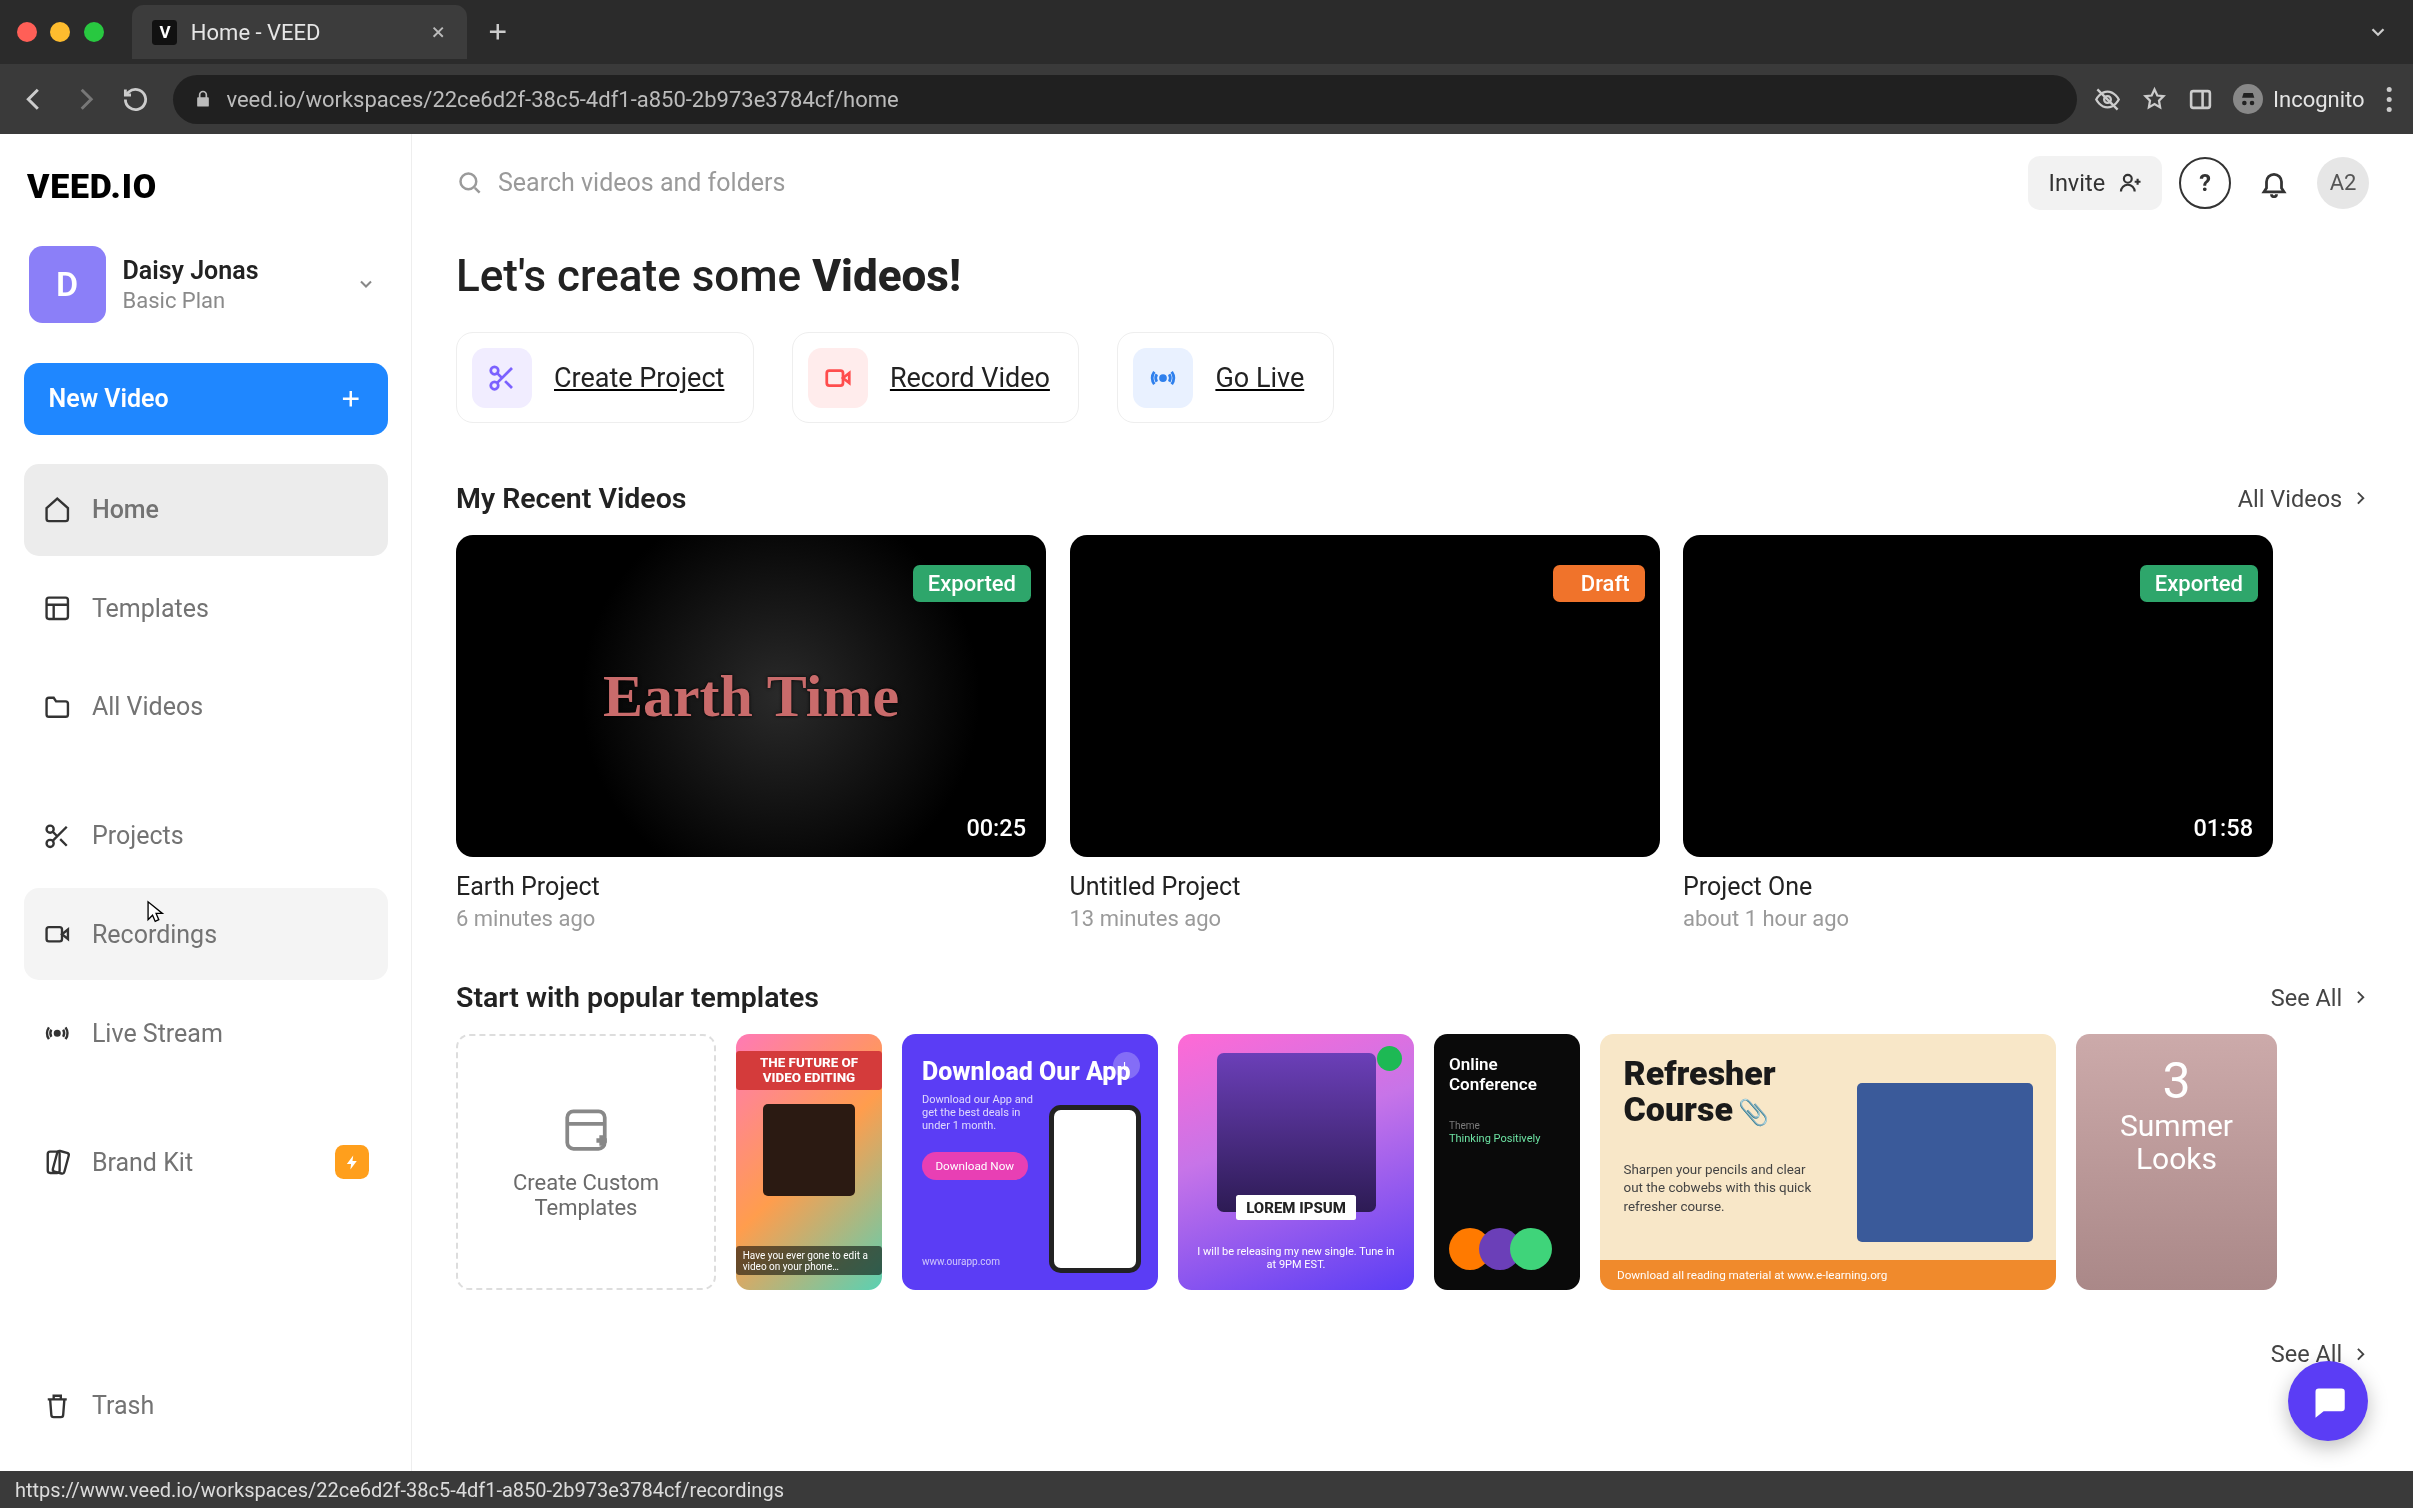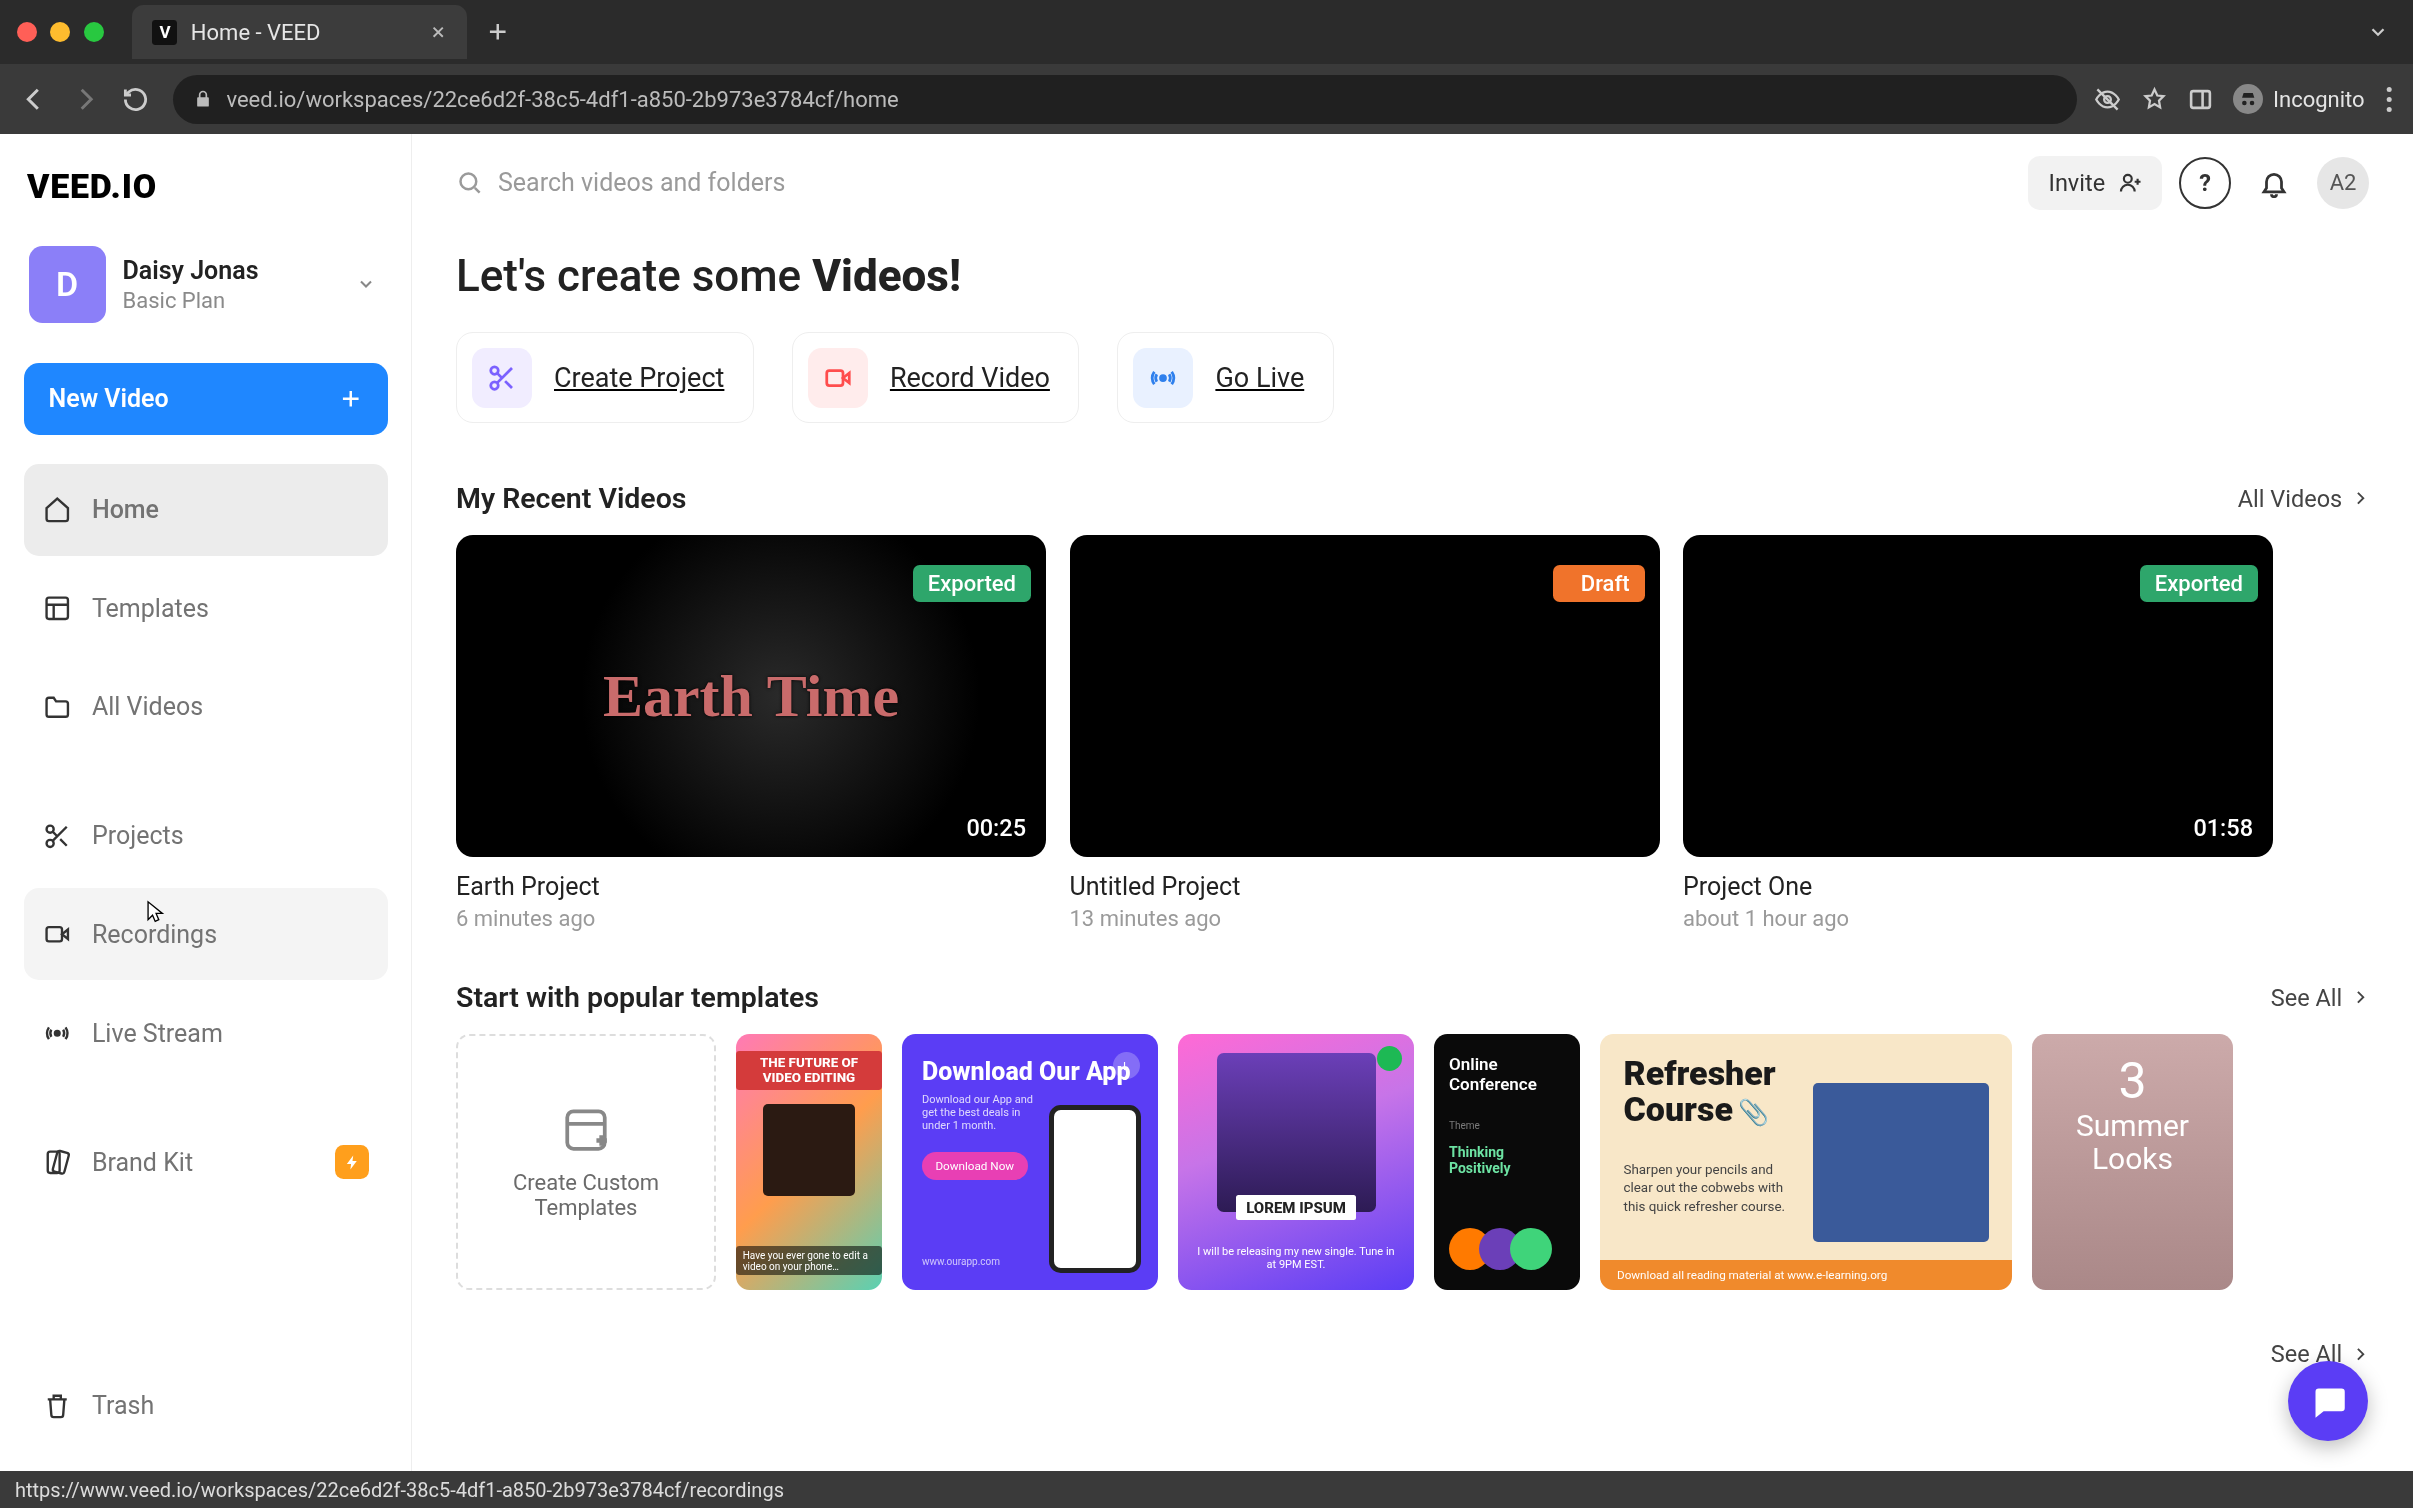--- a/index.html
+++ b/index.html
@@ -96,25 +96,25 @@
 .tpl2 .logo2 { position: absolute; top: 18.4px; right: 18.4px; width: 27px; height: 27px; border-radius: 50%; background: rgba(255,255,255,.25); display: flex; align-items: center; justify-content: center; font-size: 11.7px; }
 .tpl2 .foot { font-size: 10px; opacity: .7; margin-top: auto; }
 .tpl3 { width: 236px; background: linear-gradient(160deg,#ff6ad5,#c774e8 40%,#5b3df5); display: flex; flex-direction: column; align-items: center; justify-content: center; position: relative; }
 .tpl3 .sp { position: absolute; top: 11.7px; right: 11.7px; width: 25px; height: 25px; border-radius: 50%; background: #1db954; }
 .tpl3 .person { width: 159px; height: 159px; background: linear-gradient(180deg,#6b3fb8,#2d1b54); border-radius: 6.7px; }
 .tpl3 .li { background: #fff; color: #222; font-weight: 800; font-size: 15px; padding: 3.4px 10px; margin-top: -17px; border-radius: 2.5px; }
 .tpl3 .cap { color: #fff; font-size: 11px; text-align: center; margin-top: 25px; padding: 0 17px; }
 .tpl4 { width: 146px; background: #0a0a0a; color: #fff; padding: 20px 15px; display: flex; flex-direction: column; }
 .tpl4 .h { font-size: 17px; font-weight: 600; line-height: 1.2; }
 .tpl4 .t { color: #7a7a7a; font-size: 10px; margin-top: 25px; }
-.tpl4 .s { color: #6de3a3; font-size: 14px; font-weight: 700; margin-top: 13px; }
+.tpl4 .s { color: #6de3a3; font-size: 11px; font-weight: 400; margin-top: 1px; }
 .tpl4 .blobs { margin-top: auto; display: flex; gap: -8.4px; }
 .tpl4 .blobs span { width: 42px; height: 42px; border-radius: 50%; display: block; }
 .b1 { background: #ff7a00; } .b2 { background: #6b3fb8; margin-left: -11.7px; } .b3 { background: #3fd47a; margin-left: -11.7px; }
-.tpl5 { width: 412px; background: #f8e7c8; padding: 22px 23.5px; display: flex; gap: 12px; position: relative; }
+.tpl5 { width: 456px; background: #f8e7c8; padding: 22px 23.5px; display: flex; gap: 12px; position: relative; }
 .tpl5 .left { flex: 1; display: flex; flex-direction: column; }
 .tpl5 .h { font-weight: 900; font-size: 34px; line-height: 1.05; color: #1a1a1a; }
 .tpl5 .clip { font-size: 25px; margin-left: 5px; }
 .tpl5 .s { font-size: 13.4px; color: #444; margin-top: 34px; max-width: 201px; line-height: 1.35; }
 .tpl5 .img { width: 176px; height: 159px; background: #3a5a9a; border-radius: 5px; align-self: center; }
 .tpl5 .bar { position: absolute; left: 0; right: 0; bottom: 0; height: 30px; background: #f08a2c; color: #fff; font-size: 11.7px; display: flex; align-items: center; padding: 0 17px; }
 .tpl6 { width: 201px; background: linear-gradient(180deg,#caa,#a88); display: flex; align-items: flex-start; justify-content: center; padding-top: 20px; }
 .tpl6 .t { color: #fff; font-family: Georgia, serif; font-size: 30px; text-align: center; line-height: 1.1; }
 .tpl6 .t .n { font-size: 50px; display: block; }
 

